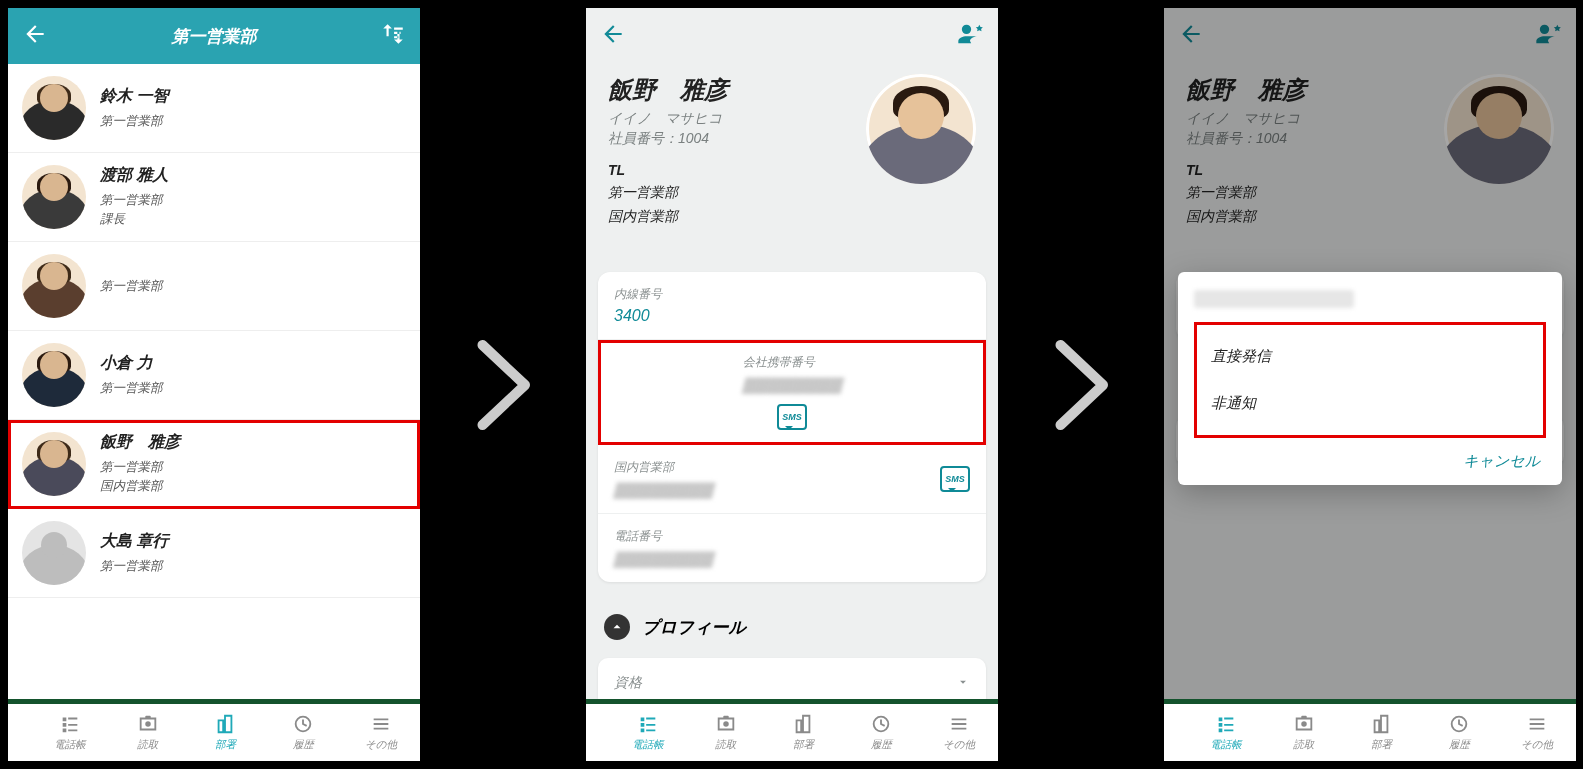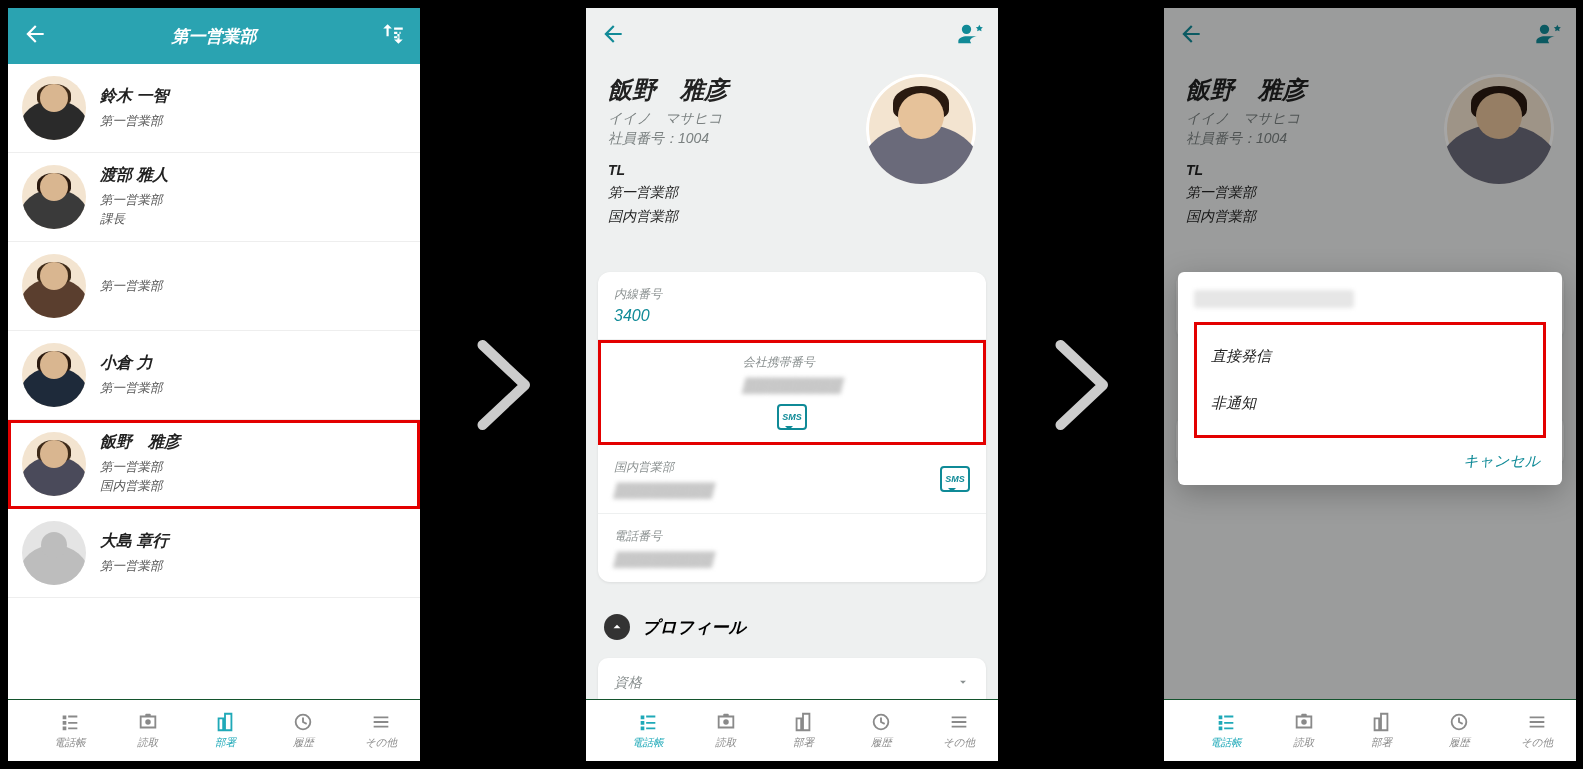--- a/index.html
+++ b/index.html
@@ -106,21 +106,21 @@
   .h-brown { background: #3d2a18; }
   .row-info { flex: 1; }
   .row-name { font-size: 16px; font-weight: 700; color: #222; margin-bottom: 5px; }
   .row-meta { font-size: 12.5px; color: #555; line-height: 1.5; }
 
   
   .tabbar {
     position: absolute;
     bottom: 0; left: 0; right: 0;
     height: 62px;
-    border-top: 1px solid #14532d;
+    border-top: 5px solid #14532d;
     display: flex;
     background: #fff;
     padding-left: 23px;
   }
   .tab {
     flex: 1;
     display: flex;
     flex-direction: column;
     align-items: center;
     justify-content: center;

